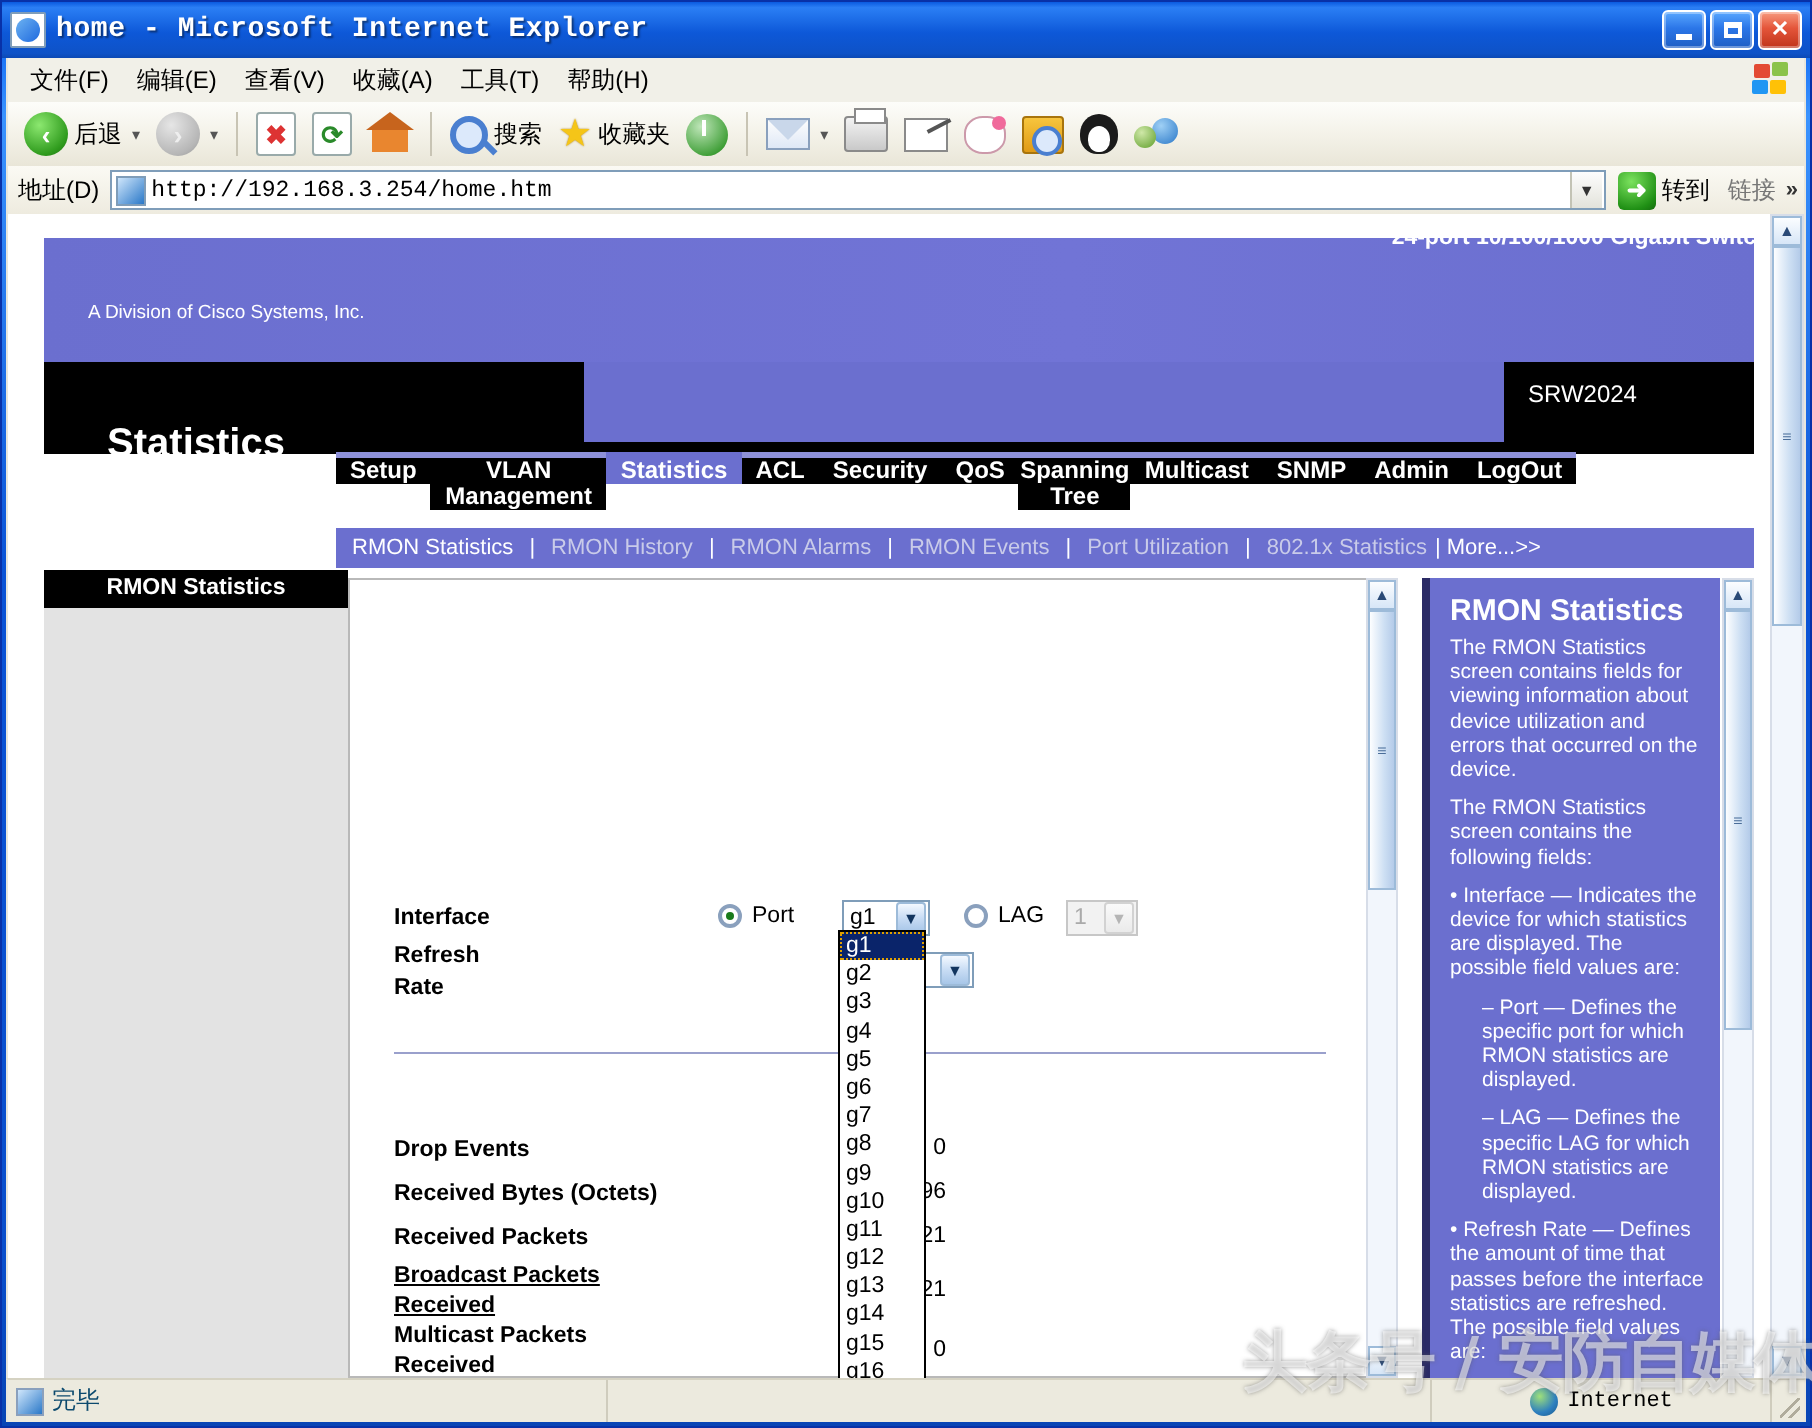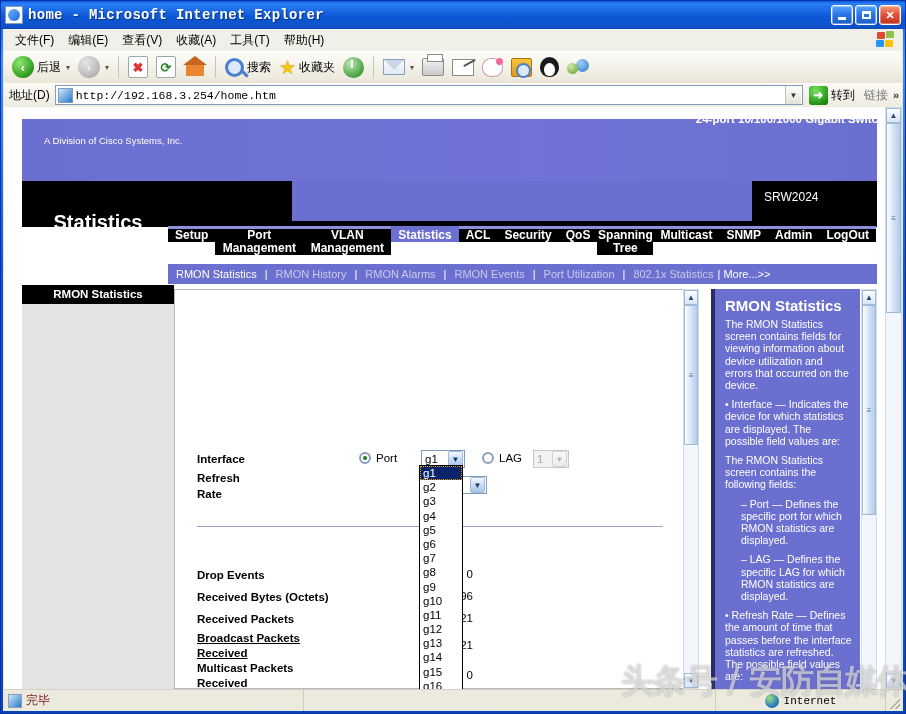--- a/index.html
+++ b/index.html
@@ -154,21 +154,21 @@
   #banner{
     position:absolute;left:18px;top:12px;width:855px;height:62px;
     background:#6b6fcf;
     background-image: linear-gradient(to right,#6b6fcf 0%,#7174d6 60%,#6b6fcf 100%);
   }
   #logo-wrap{position:absolute;left:22px;top:12px;color:#fff;}
   #logo-text{font-size:27px;font-weight:bold;letter-spacing:-1px;line-height:1;
     font-family:"Liberation Sans",sans-serif;position:relative;display:inline-block;
     border-bottom:3px solid #fff;padding-bottom:1px;}
   #logo-reg{font-size:10px;vertical-align:super;}
-  #logo-sub{font-size:9.5px;margin-top:4px;letter-spacing:0px;}
+  #logo-sub{font-size:9.5px;margin-top:20px;letter-spacing:0px;}
 
   #blackband{position:absolute;left:18px;top:74px;width:855px;height:46px;background:#000;}
   #product-box{
     position:absolute;left:288px;top:74px;width:460px;height:40px;background:#6b6fcf;
   }
   #product-text{
     position:absolute;right:8px;top:5px;width:300px;text-align:right;color:#fff;
     font-size:11.5px;font-weight:bold;line-height:15px;
   }
   #model-text{
@@ -279,21 +279,21 @@
   #statusbar{
     flex:0 0 22px;height:22px;background:#eceade;
     display:flex;align-items:center;margin:0 2px 2px 2px;
     border-top:1px solid #d5d2c2;
     border-left:1px solid #e8e6dd;border-right:1px solid #e8e6dd;
     position:relative;
   }
   #status-left{display:flex;align-items:center;gap:4px;padding-left:4px;width:300px;
     border-right:1px solid #cfccbd;height:100%;}
   #status-icon{width:14px;height:14px;background:linear-gradient(135deg,#cfe6fb,#2a78c8);border:1px solid #8aa0bd;}
-  #status-text{font-size:12px;color:#7f1d1d;}
+  #status-text{font-size:12px;color:#0c4a6e;}
   #status-mid{flex:1 1 auto;height:100%;border-right:1px solid #cfccbd;}
   #status-zone{width:170px;display:flex;align-items:center;justify-content:center;gap:5px;height:100%;
     border-right:1px solid #cfccbd;}
   #zone-icon{width:14px;height:14px;border-radius:50%;
     background:radial-gradient(circle at 35% 30%,#9fe07a,#2d7fbf 60%,#1b5a8a);}
   #zone-text{font-family:"Liberation Mono",monospace;font-size:11px;color:#000;}
   #status-grip{width:16px;height:100%;position:relative;}
   #status-grip:after{content:"";position:absolute;right:2px;bottom:2px;width:10px;height:10px;
     background:
       linear-gradient(135deg,transparent 45%,#b0ac9c 45%,#b0ac9c 55%,transparent 55%),
@@ -428,21 +428,20 @@
       </div>
 
       <div id="blackband"></div>
       <div id="product-box"></div>
       <div id="product-text">24-port 10/100/1000 Gigabit Switch</div>
       <div id="model-text">SRW2024</div>
       <div id="section-title">Statistics</div>
 
       <div id="navrow">
         <div class="navtab">Setup</div>
-        <div class="navtab" style="width:88px">Port Management</div>
         <div class="navtab" style="width:88px">VLAN Management</div>
         <div class="navtab active">Statistics</div>
         <div class="navtab">ACL</div>
         <div class="navtab">Security</div>
         <div class="navtab">QoS</div>
         <div class="navtab" style="width:56px">Spanning Tree</div>
         <div class="navtab">Multicast</div>
         <div class="navtab">SNMP</div>
         <div class="navtab">Admin</div>
         <div class="navtab">LogOut</div>
@@ -550,22 +549,22 @@
         <div class="track">
           <div class="thumb" style="top:0;height:140px;">≡</div>
         </div>
         <div class="btn">▼</div>
       </div>
 
       <div id="helpwrap">
         <div id="helpbox">
           <div id="help-title">RMON Statistics</div>
           <p>The RMON Statistics screen contains fields for viewing information about device utilization and errors that occurred on the device.</p>
+          <p>The RMON Statistics screen contains the following fields:</p>
           <p>• Interface — Indicates the device for which statistics are displayed. The possible field values are:</p>
-          <p>The RMON Statistics screen contains the following fields:</p>
           <p class="indent">– Port — Defines the specific port for which RMON statistics are displayed.</p>
           <p class="indent">– LAG — Defines the specific LAG for which RMON statistics are displayed.</p>
           <p>• Refresh Rate — Defines the amount of time that passes before the interface statistics are refreshed. The possible field values are:</p>
 
         </div>
 
         <div class="vsb" style="right:0;top:0;bottom:0;">
           <div class="btn">▲</div>
           <div class="track">
             <div class="thumb" style="top:0;height:210px;">≡</div>

